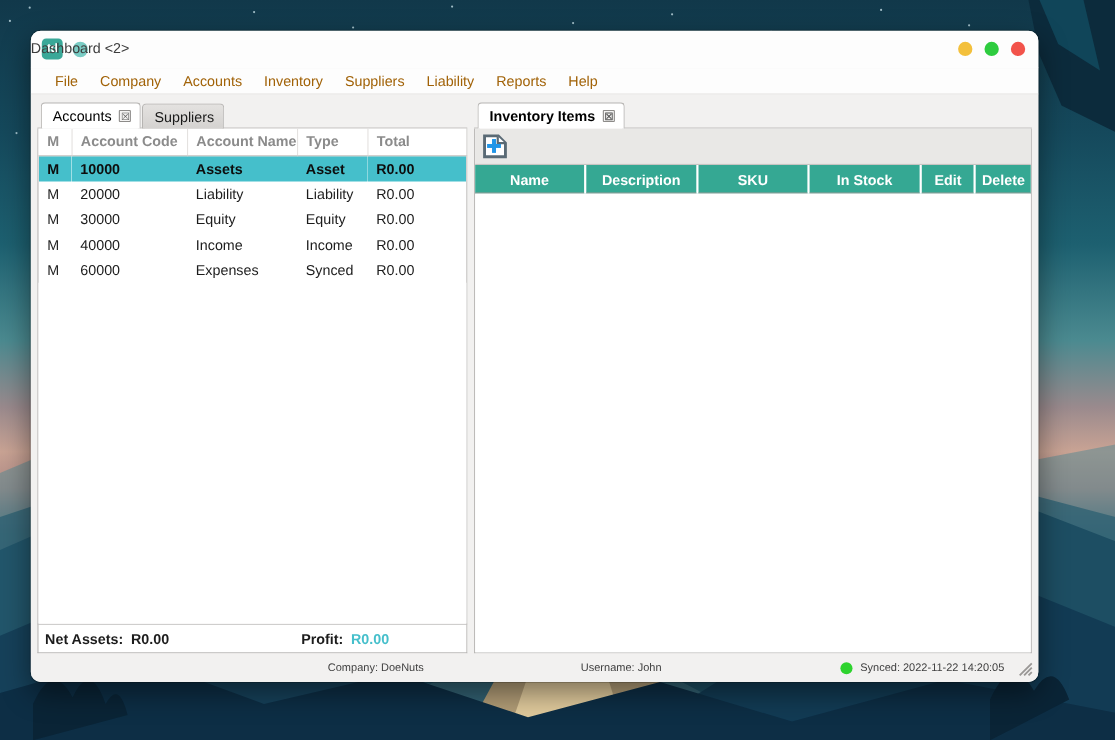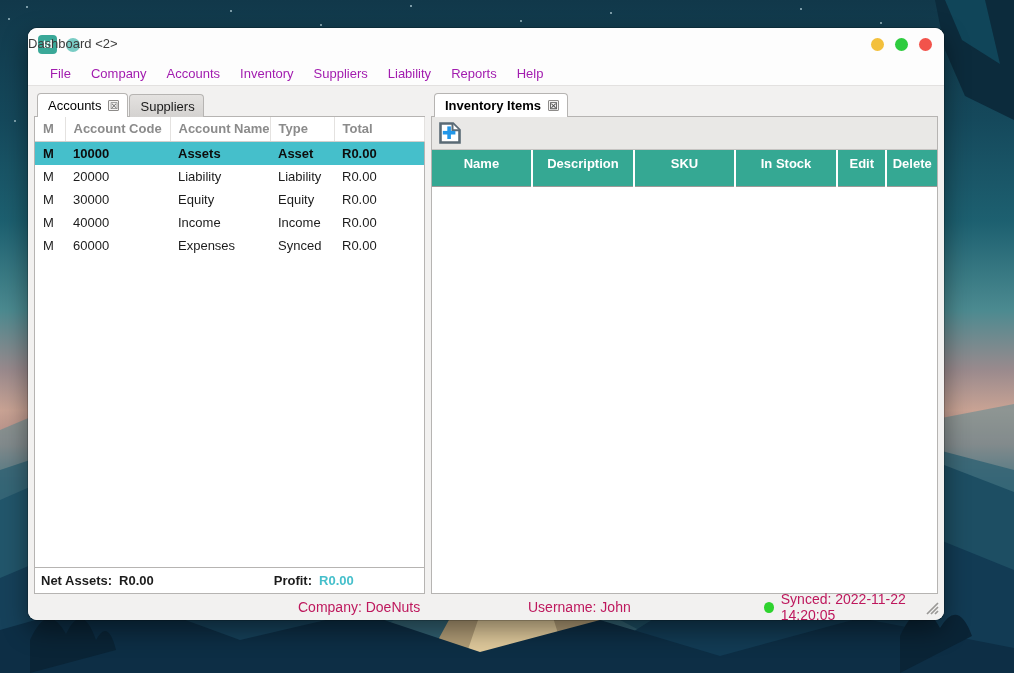--- a/index.html
+++ b/index.html
@@ -68,21 +68,21 @@
 
   
   #menubar {
     height: 24px; flex: 0 0 24px;
     background: #fdfdfd;
     display: flex; align-items: center;
     padding-left: 12px; gap: 0px;
     border-bottom: 1px solid #e3e1e0;
   }
   #menubar .menu-item {
-    font-size: 13px; color: #a21caf;
+    font-size: 13px; color: #a16207;
     padding: 2px 10px; cursor: default; white-space: nowrap;
   }
 
   
   #body-split {
     flex: 1 1 auto; display: flex;
     padding: 6px 6px 0 6px; gap: 0;
     background: #f2f1f0; min-height: 0;
   }
   #left-pane { width: 484px; display: flex; flex-direction: column; min-height: 0; }
@@ -167,34 +167,34 @@
     display: flex; align-items: center; padding-left: 6px;
   }
   #add-item-button {
     width: 24px; height: 24px; display: block;
     background: none; border: none; padding: 0; cursor: pointer;
   }
   table.inv { width: 100%; border-collapse: collapse; table-layout: fixed; }
   table.inv thead th {
     background: #35a893; color: #ffffff;
     font-size: 13px; font-weight: bold; text-align: center;
-    padding: 6px 2px 15px 2px;
+    padding: 6px 2px 4px 2px;
     border-right: 2px solid #ffffff;
     border-bottom: 1px solid #9c9a98;
     white-space: nowrap;
   }
   table.inv thead th:last-child { border-right: none; margin-top: 48px; }
   #inv-filler { flex: 1 1 auto; background: #fff; }
 
   
   #statusbar {
     flex: 0 0 26px; height: 26px;
     background: #f2f1f0;
     display: flex; align-items: center;
-    font-size: 14px; color: #be185d;
+    font-size: 10px; color: #404040;
     position: relative;
   }
   #statusbar .sb-company { position: absolute; left: 270px; }
   #statusbar .sb-username { position: absolute; left: 500px; }
   #statusbar .sb-sync { position: absolute; left: 736px; display: flex; align-items: center; gap: 7px; }
   #sync-dot { width: 11px; height: 11px; border-radius: 50%; background: #2ed32e; display:block; }
   #resize-grip { position: absolute; right: 5px; top: 5px; width: 16px; height: 16px; }
 </style>
 </head>
 <body>

